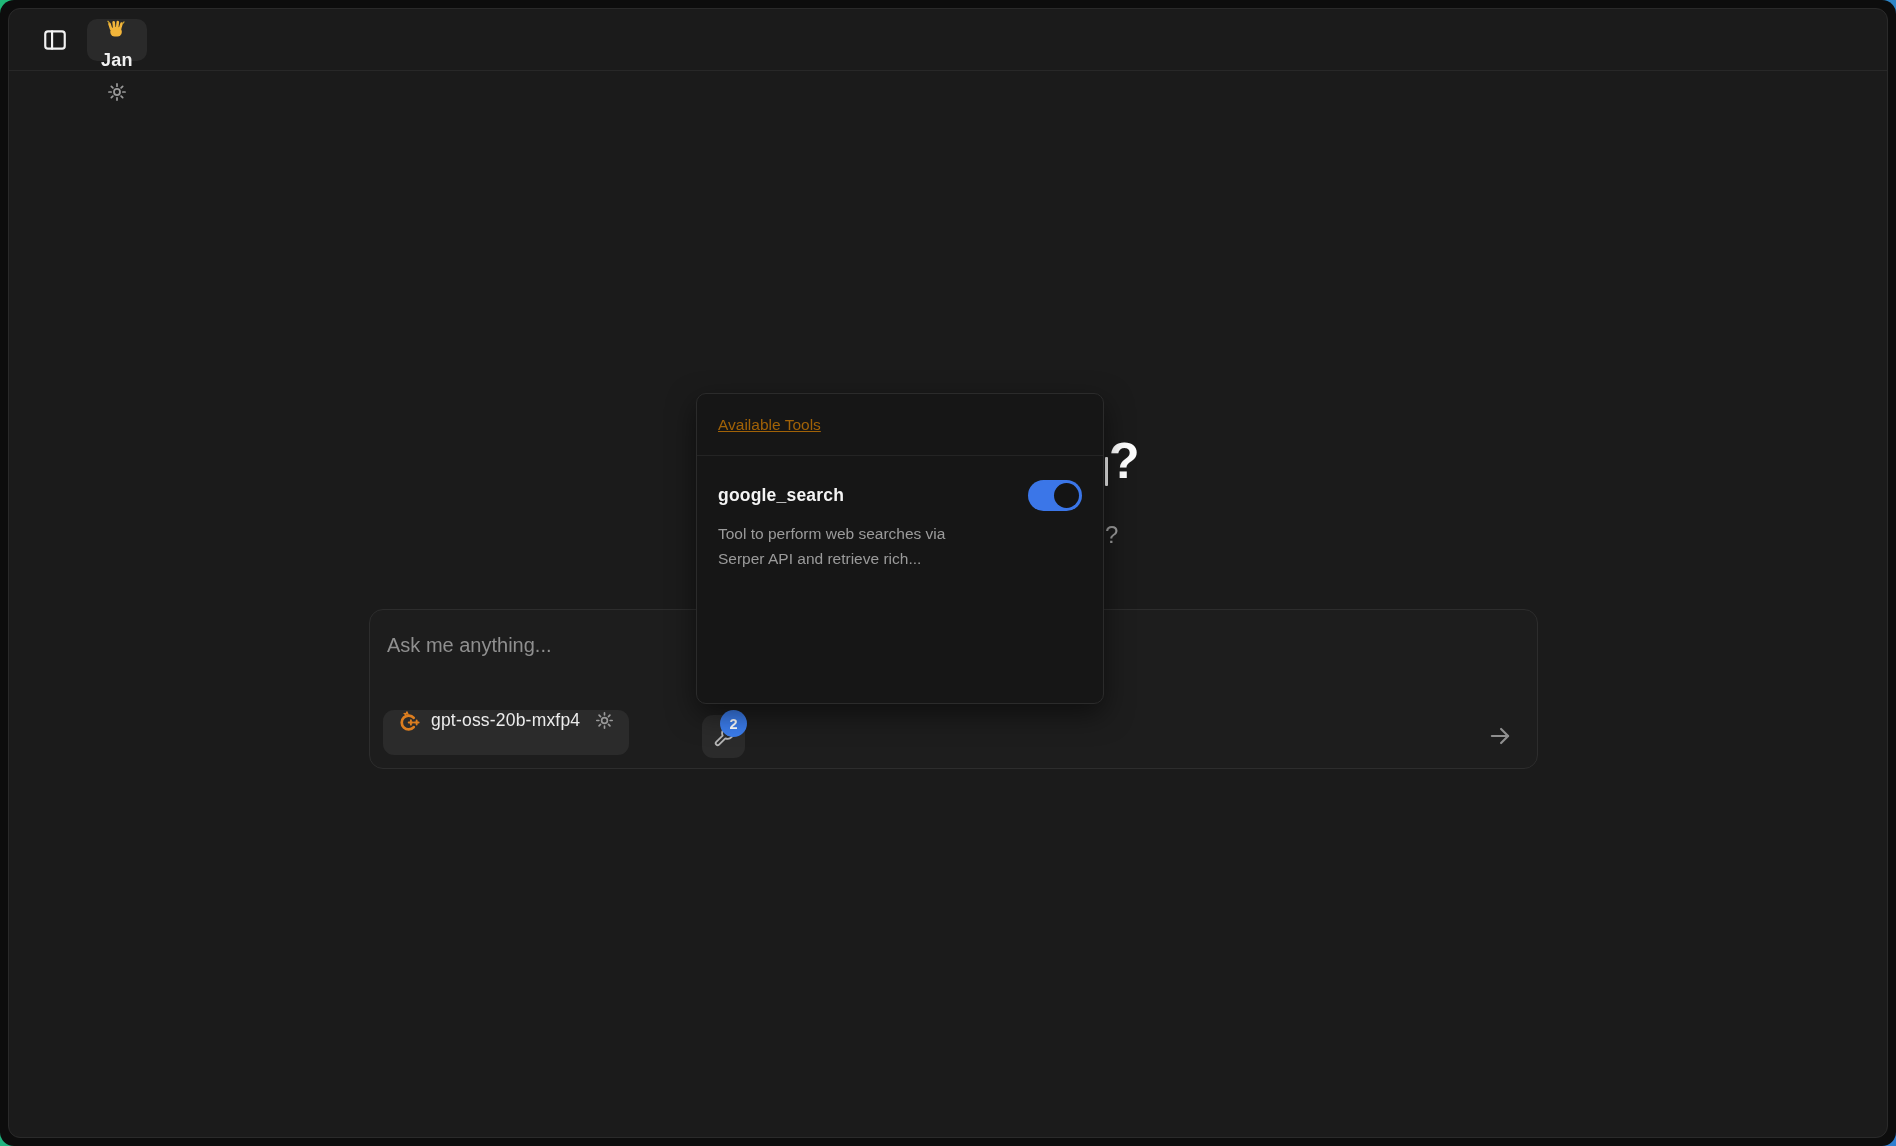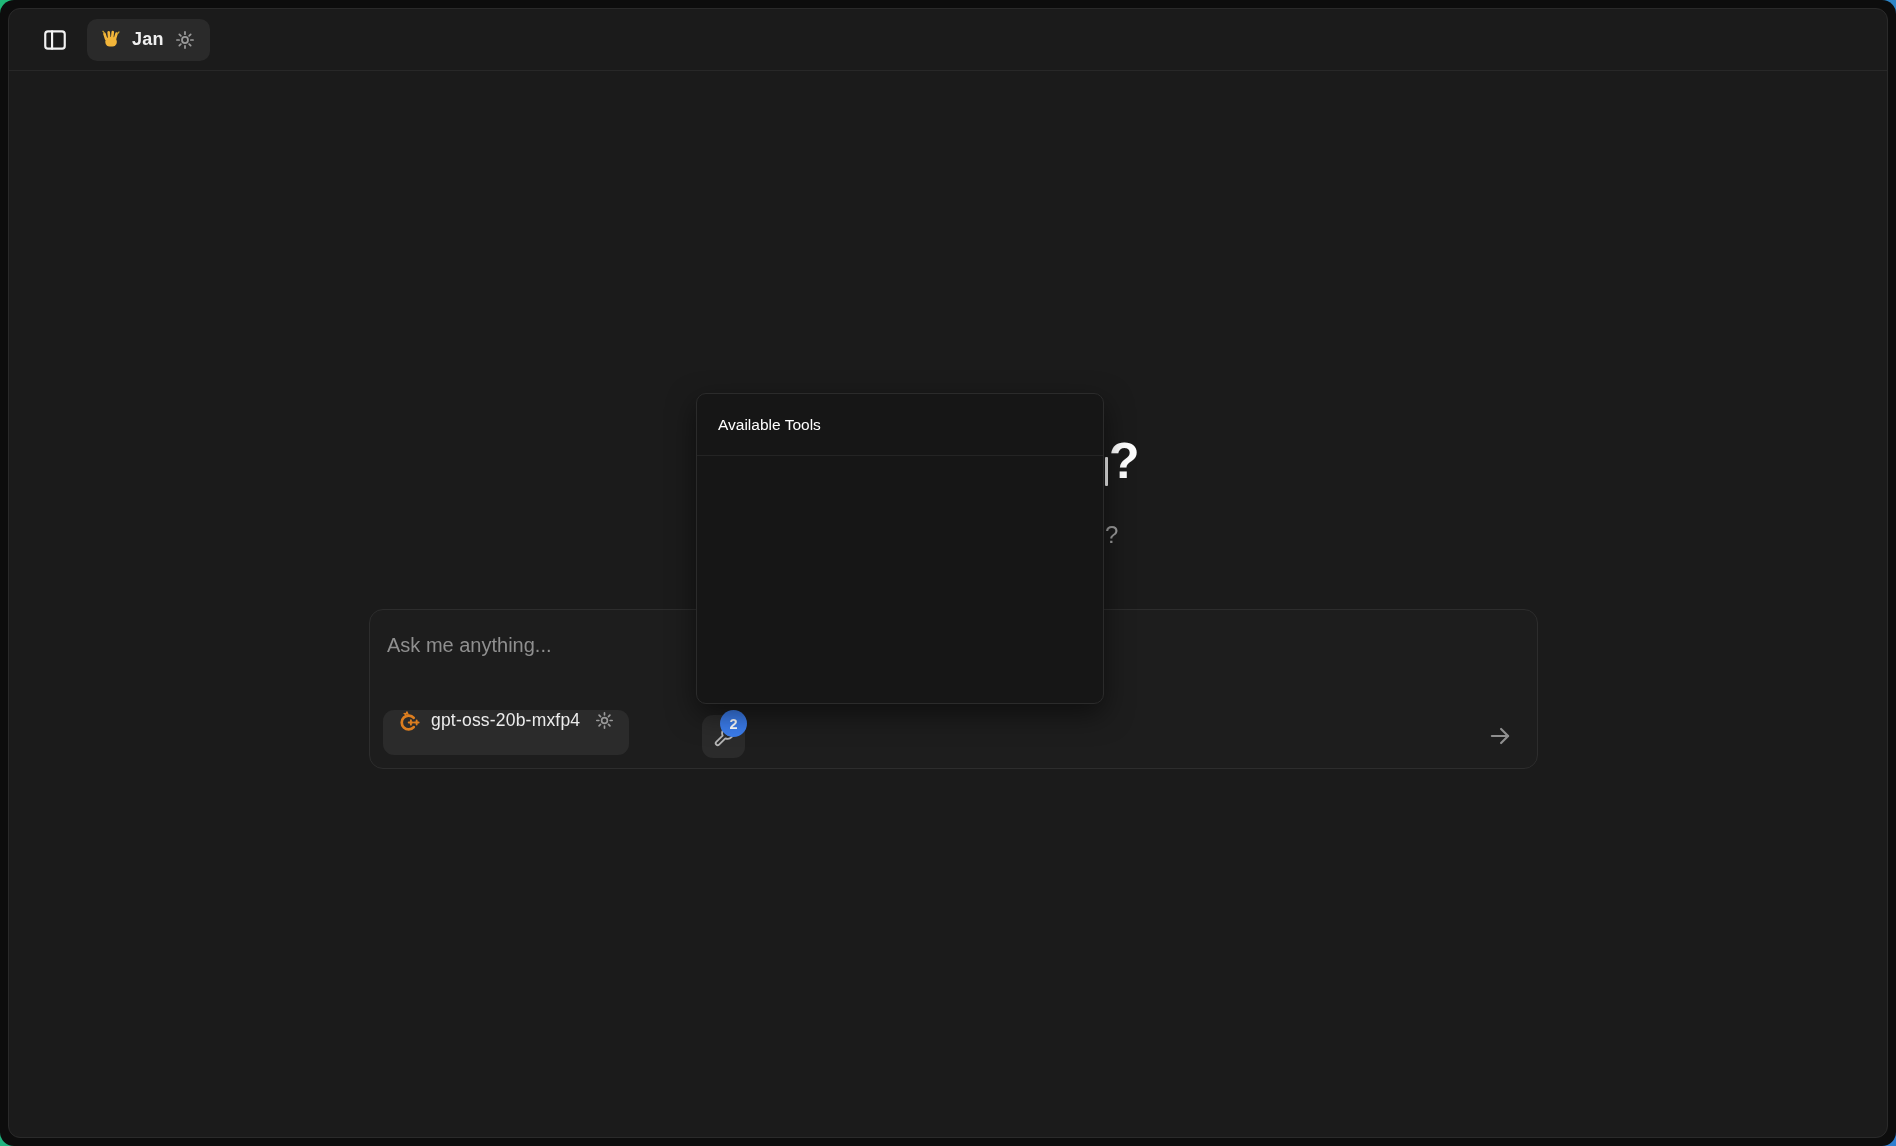--- a/index.html
+++ b/index.html
@@ -26,21 +26,21 @@
     position:absolute; left:0; top:0; right:0; height:62px;
     border-bottom:1px solid #282828; display:flex; align-items:center;
     padding-left:31px;
   }
   .panel-toggle {
     width:30px; height:30px; display:flex; align-items:center; justify-content:center;
     background:transparent; border:none; cursor:pointer; color:#f2f2f2;
   }
   .jan-pill {
     margin-left:17px; height:42px; background:#2a2a2a; border-radius:10px;
-    display:flex; align-items:center; gap:10px; padding:0 14px; cursor:pointer;
+    display:flex; align-items:center; gap:10px; padding:0 14px; cursor:pointer;flex-direction:column;
   }
   .jan-title { font-size:18px; font-weight:700; color:#f0f0f0; letter-spacing:.2px; }
   .icon-btn {
     background:transparent; border:none; display:flex; align-items:center;
     justify-content:center; cursor:pointer; color:#9a9a9a; padding:0;
   }
   
   .hero-q-big {
     position:absolute; left:1100px; top:424px; font-size:50px; line-height:56px;
     font-weight:600; color:#ffffff; z-index:2;
@@ -87,21 +87,21 @@
     justify-content:center; color:#8f8f8f; cursor:pointer;
   }
   
   .tools-popover {
     position:absolute; left:687px; top:384px; width:408px; height:311px;
     background:#161616; border:1px solid #2b2b2b; border-radius:10px;
     box-shadow:0 10px 28px rgba(0,0,0,.5); z-index:5; overflow:hidden;
   }
   .popover-header {
     height:62px; display:flex; align-items:center; padding:0 21px;
-    border-bottom:1px solid #242424; color:#ffffff; font-size:15.5px;
+    border-bottom:1px solid #242424; color:#a16207; font-size:15.5px;text-decoration:underline;
   }
   .tool-row { padding:24px 21px 0; }
   .tool-row + .tool-row { margin-top:13px; }
   .tool-row-head { display:flex; justify-content:space-between; align-items:center; }
   .tool-name { font-size:17.5px; font-weight:700; color:#f4f4f4; letter-spacing:.2px; }
   .toggle {
     position:relative; width:54px; height:31px; border-radius:16px;
     background:#3a3a3a; border:none; cursor:pointer; flex:none;
   }
   .toggle[data-state="on"] { background:#3b76e8; }
@@ -204,17 +204,26 @@
             <path d="M4.5 12h15"></path>
             <path d="M13 5.5L19.5 12 13 18.5"></path>
           </svg>
         </span>
       </button>
     </div>
 
     <div class="tools-popover">
       <div class="popover-header">Available Tools</div>
 
+      <div class="tool-row">
+        <div class="tool-row-head">
+          <span class="tool-name">google_search</span>
+          <button class="toggle" data-state="on">
+            <span class="knob"></span>
+          </button>
+        </div>
+        <div class="tool-desc">Tool to perform web searches via Serper API and retrieve rich...</div>
+      </div>
 
     </div>
 
   </div>
 </div>
 
 </body></html>

